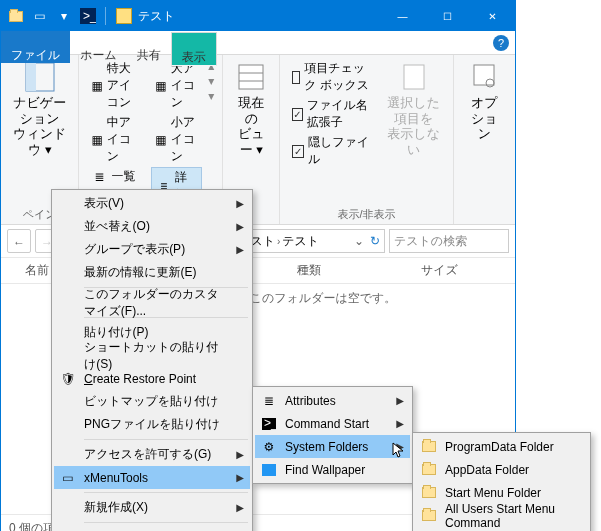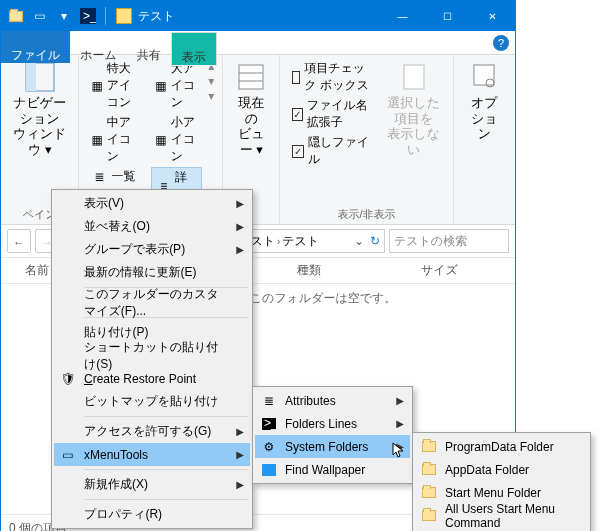--- a/index.html
+++ b/index.html
@@ -279,20 +279,23 @@
   <div class="mitem">
       <span>ショートカットの貼り付け(S)</span>
     </div>
   <div class="mitem">
       <span class="micon">🛡</span>
       <span><u class="mn">C</u>reate Restore Point</span>
     </div>
   <div class="mitem">
       <span>ビットマップを貼り付け</span>
     </div>
+  <div class="mitem">
+      <span>PNGファイルを貼り付け</span>
+    </div>
   <div class="msep"></div>
   <div class="mitem">
       <span>アクセスを許可する(G)</span>
       <span class="arrow">▶</span>
     </div>
   <div class="mitem hl">
       <span class="micon">▭</span>
       <span>xMenuTools</span>
       <span class="arrow">▶</span>
     </div>
@@ -313,21 +316,21 @@
       <span>Attributes</span>
       <span class="arrow">▶</span>
     </div>
   <div class="mitem">
       <span class="micon">
         <svg width="14" height="12">
           <rect width="14" height="12" fill="#000"></rect>
           <text x="2" y="9" fill="#fff" font-size="8">&gt;_</text>
         </svg>
       </span>
-      <span>Folders Lines</span>
+      <span>Command Start</span>
       <span class="arrow">▶</span>
     </div>
   <div class="mitem hl">
       <span class="micon">⚙</span>
       <span>System Folders</span>
       <span class="arrow">▶</span>
     </div>
   <div class="mitem">
       <span class="micon">
         <svg width="14" height="12">

